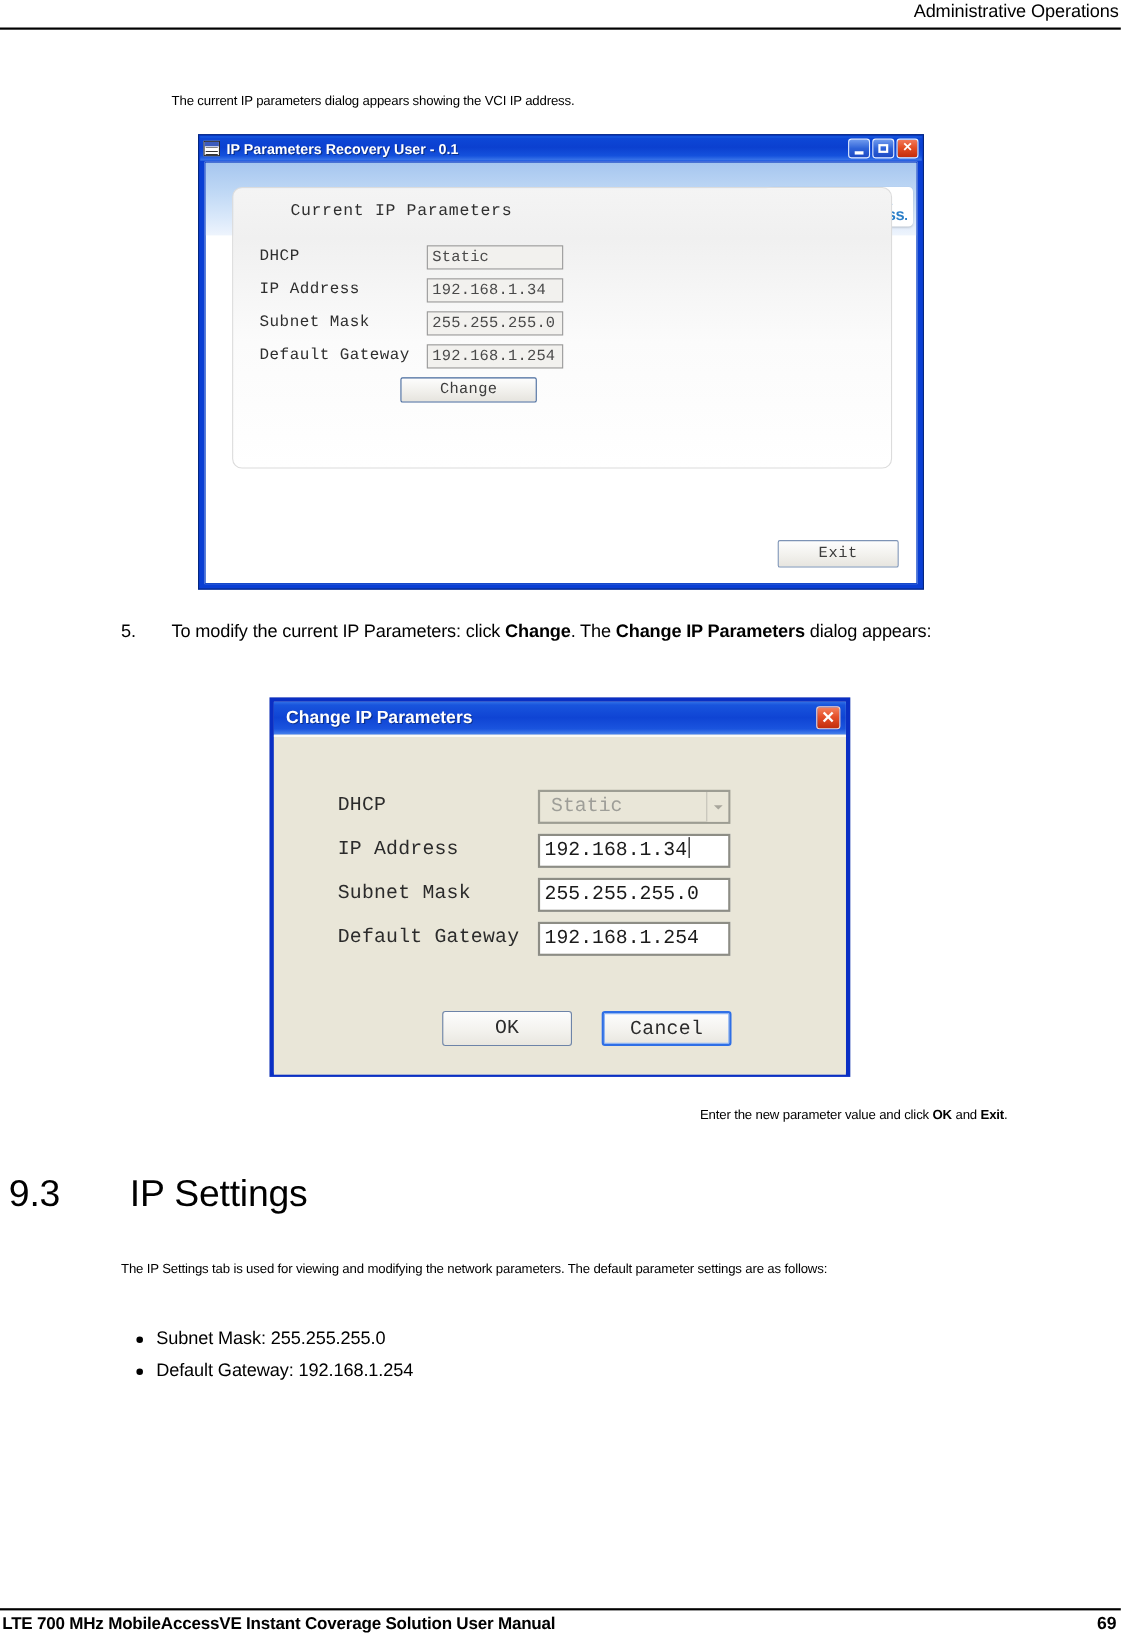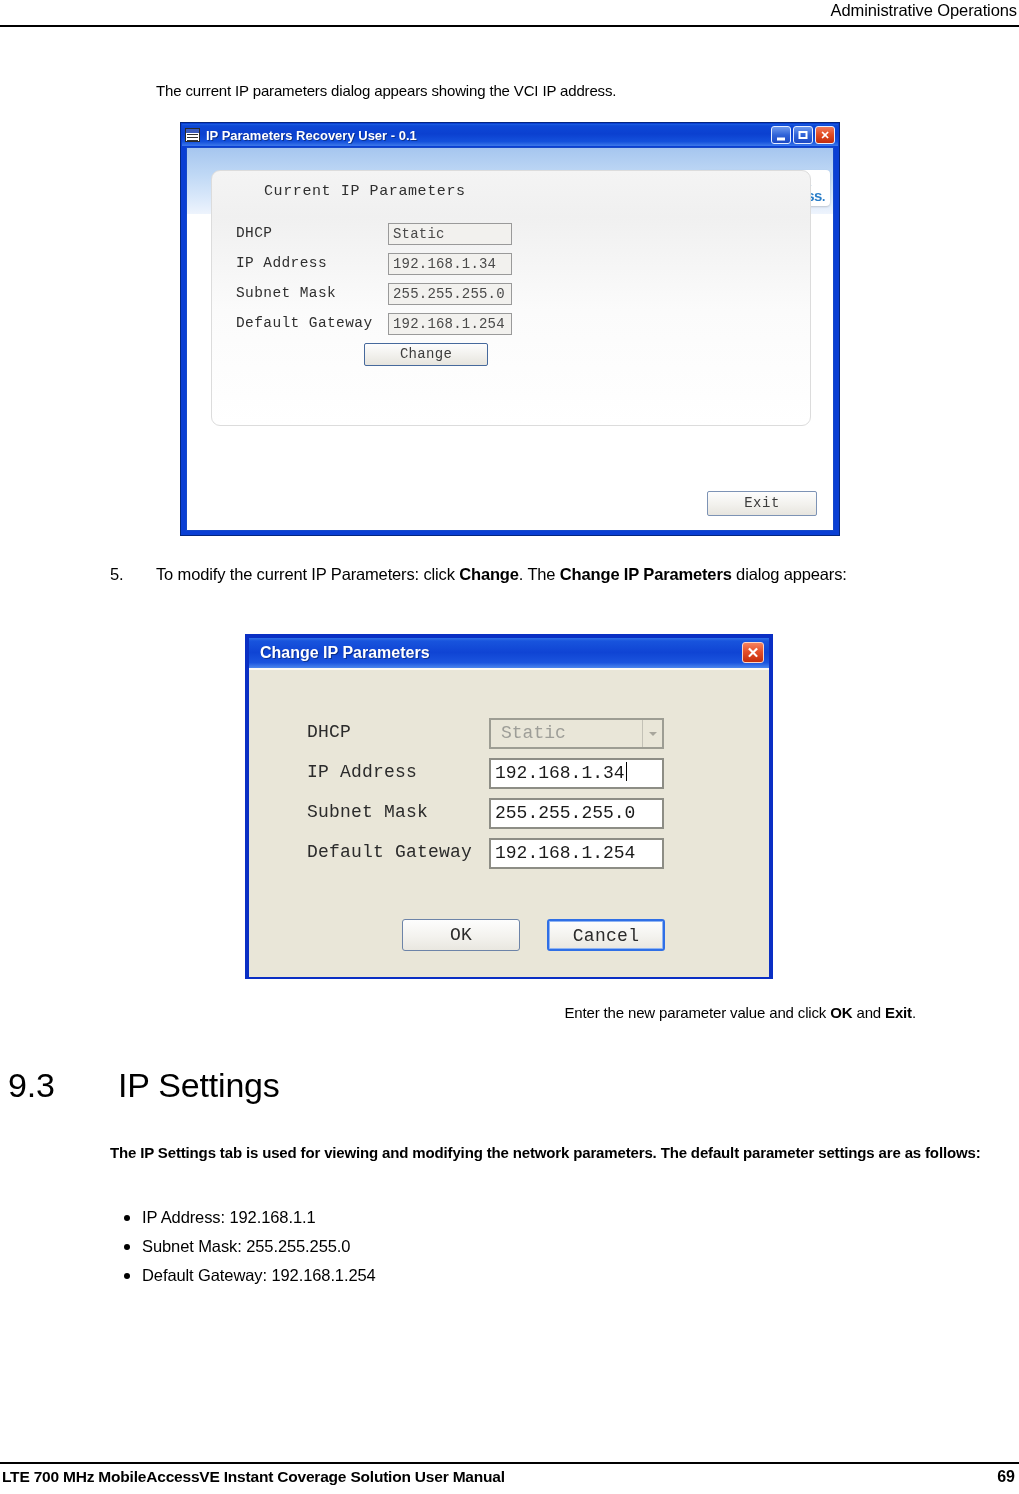--- a/index.html
+++ b/index.html
@@ -35,21 +35,21 @@
     position: absolute;
     left: 0; top: 25px;
     width: 1019px;
     height: 2px;
     background: #000;
   }
 
   
   .body-text {
     position: absolute;
-    font-size: 15px;
+    font-size: 12px;
     line-height: 26px;
     color: #000;
     letter-spacing: -0.15px;
   }
   .justify { text-align: justify; }
   b, .bold { font-weight: bold; }
 
   
   .step {
     position: absolute;
@@ -613,27 +613,23 @@
   </div>
 </div>
 
 <div class="body-text" style="left:156px; top:1000px; width:760px;text-align:right;"><span>Enter the new parameter value and click </span><b>OK</b><span> and </span><b>Exit</b><span>.</span></div>
 
 <div class="sec-heading" style="left:8px; top:1066px; width:600px;">
   <span class="sec-num">9.3</span>
   <span class="sec-title">IP Settings</span>
 </div>
 
-<div class="body-text justify" style="left:110px; top:1140px; width:908px;font-weight:bold;">The IP Settings tab is used for viewing and modifying the network parameters. The default parameter settings are as follows:</div>
+<div class="body-text justify" style="left:110px; top:1140px; width:908px;">The IP Settings tab is used for viewing and modifying the network parameters. The default parameter settings are as follows:</div>
 
 <div class="bullet-list" style="left:110px; top:1203px; width:600px;">
-  <div class="bullet-row">
-    <span class="dot"></span>
-    <span>IP Address: 192.168.1.1</span>
-  </div>
   <div class="bullet-row">
     <span class="dot"></span>
     <span>Subnet Mask: 255.255.255.0</span>
   </div>
   <div class="bullet-row">
     <span class="dot"></span>
     <span>Default Gateway: 192.168.1.254</span>
   </div>
 </div>
 

